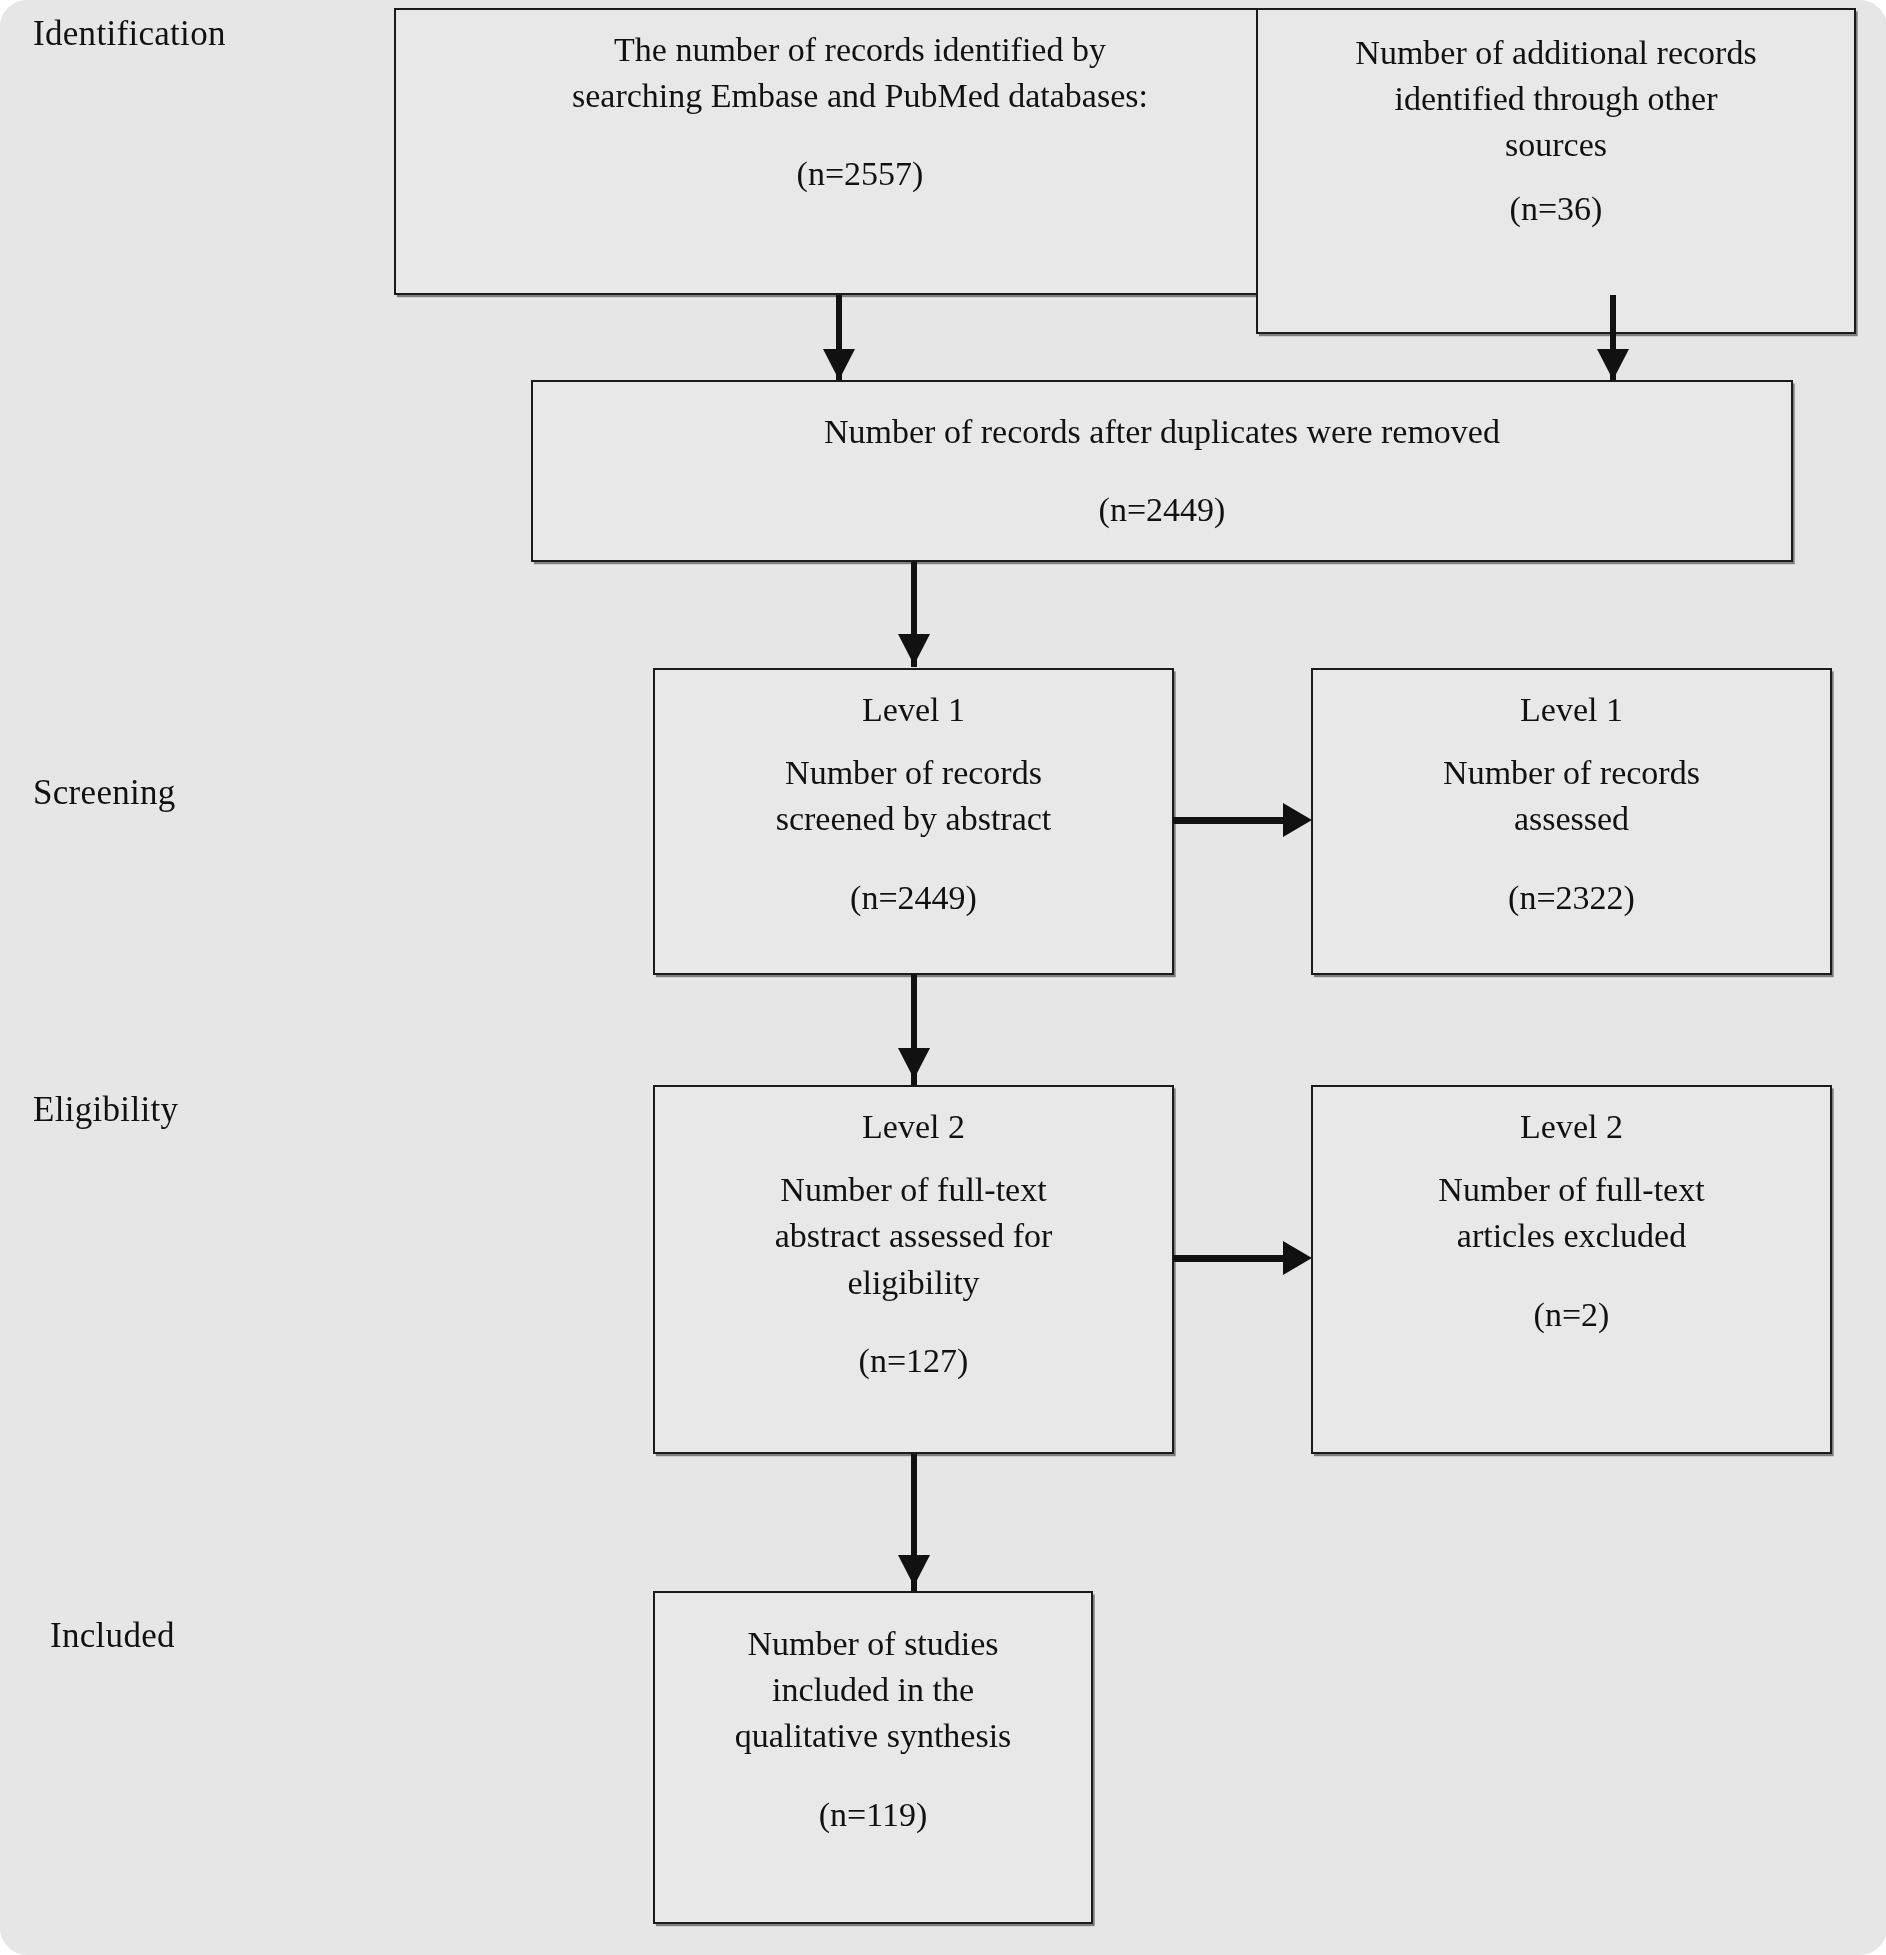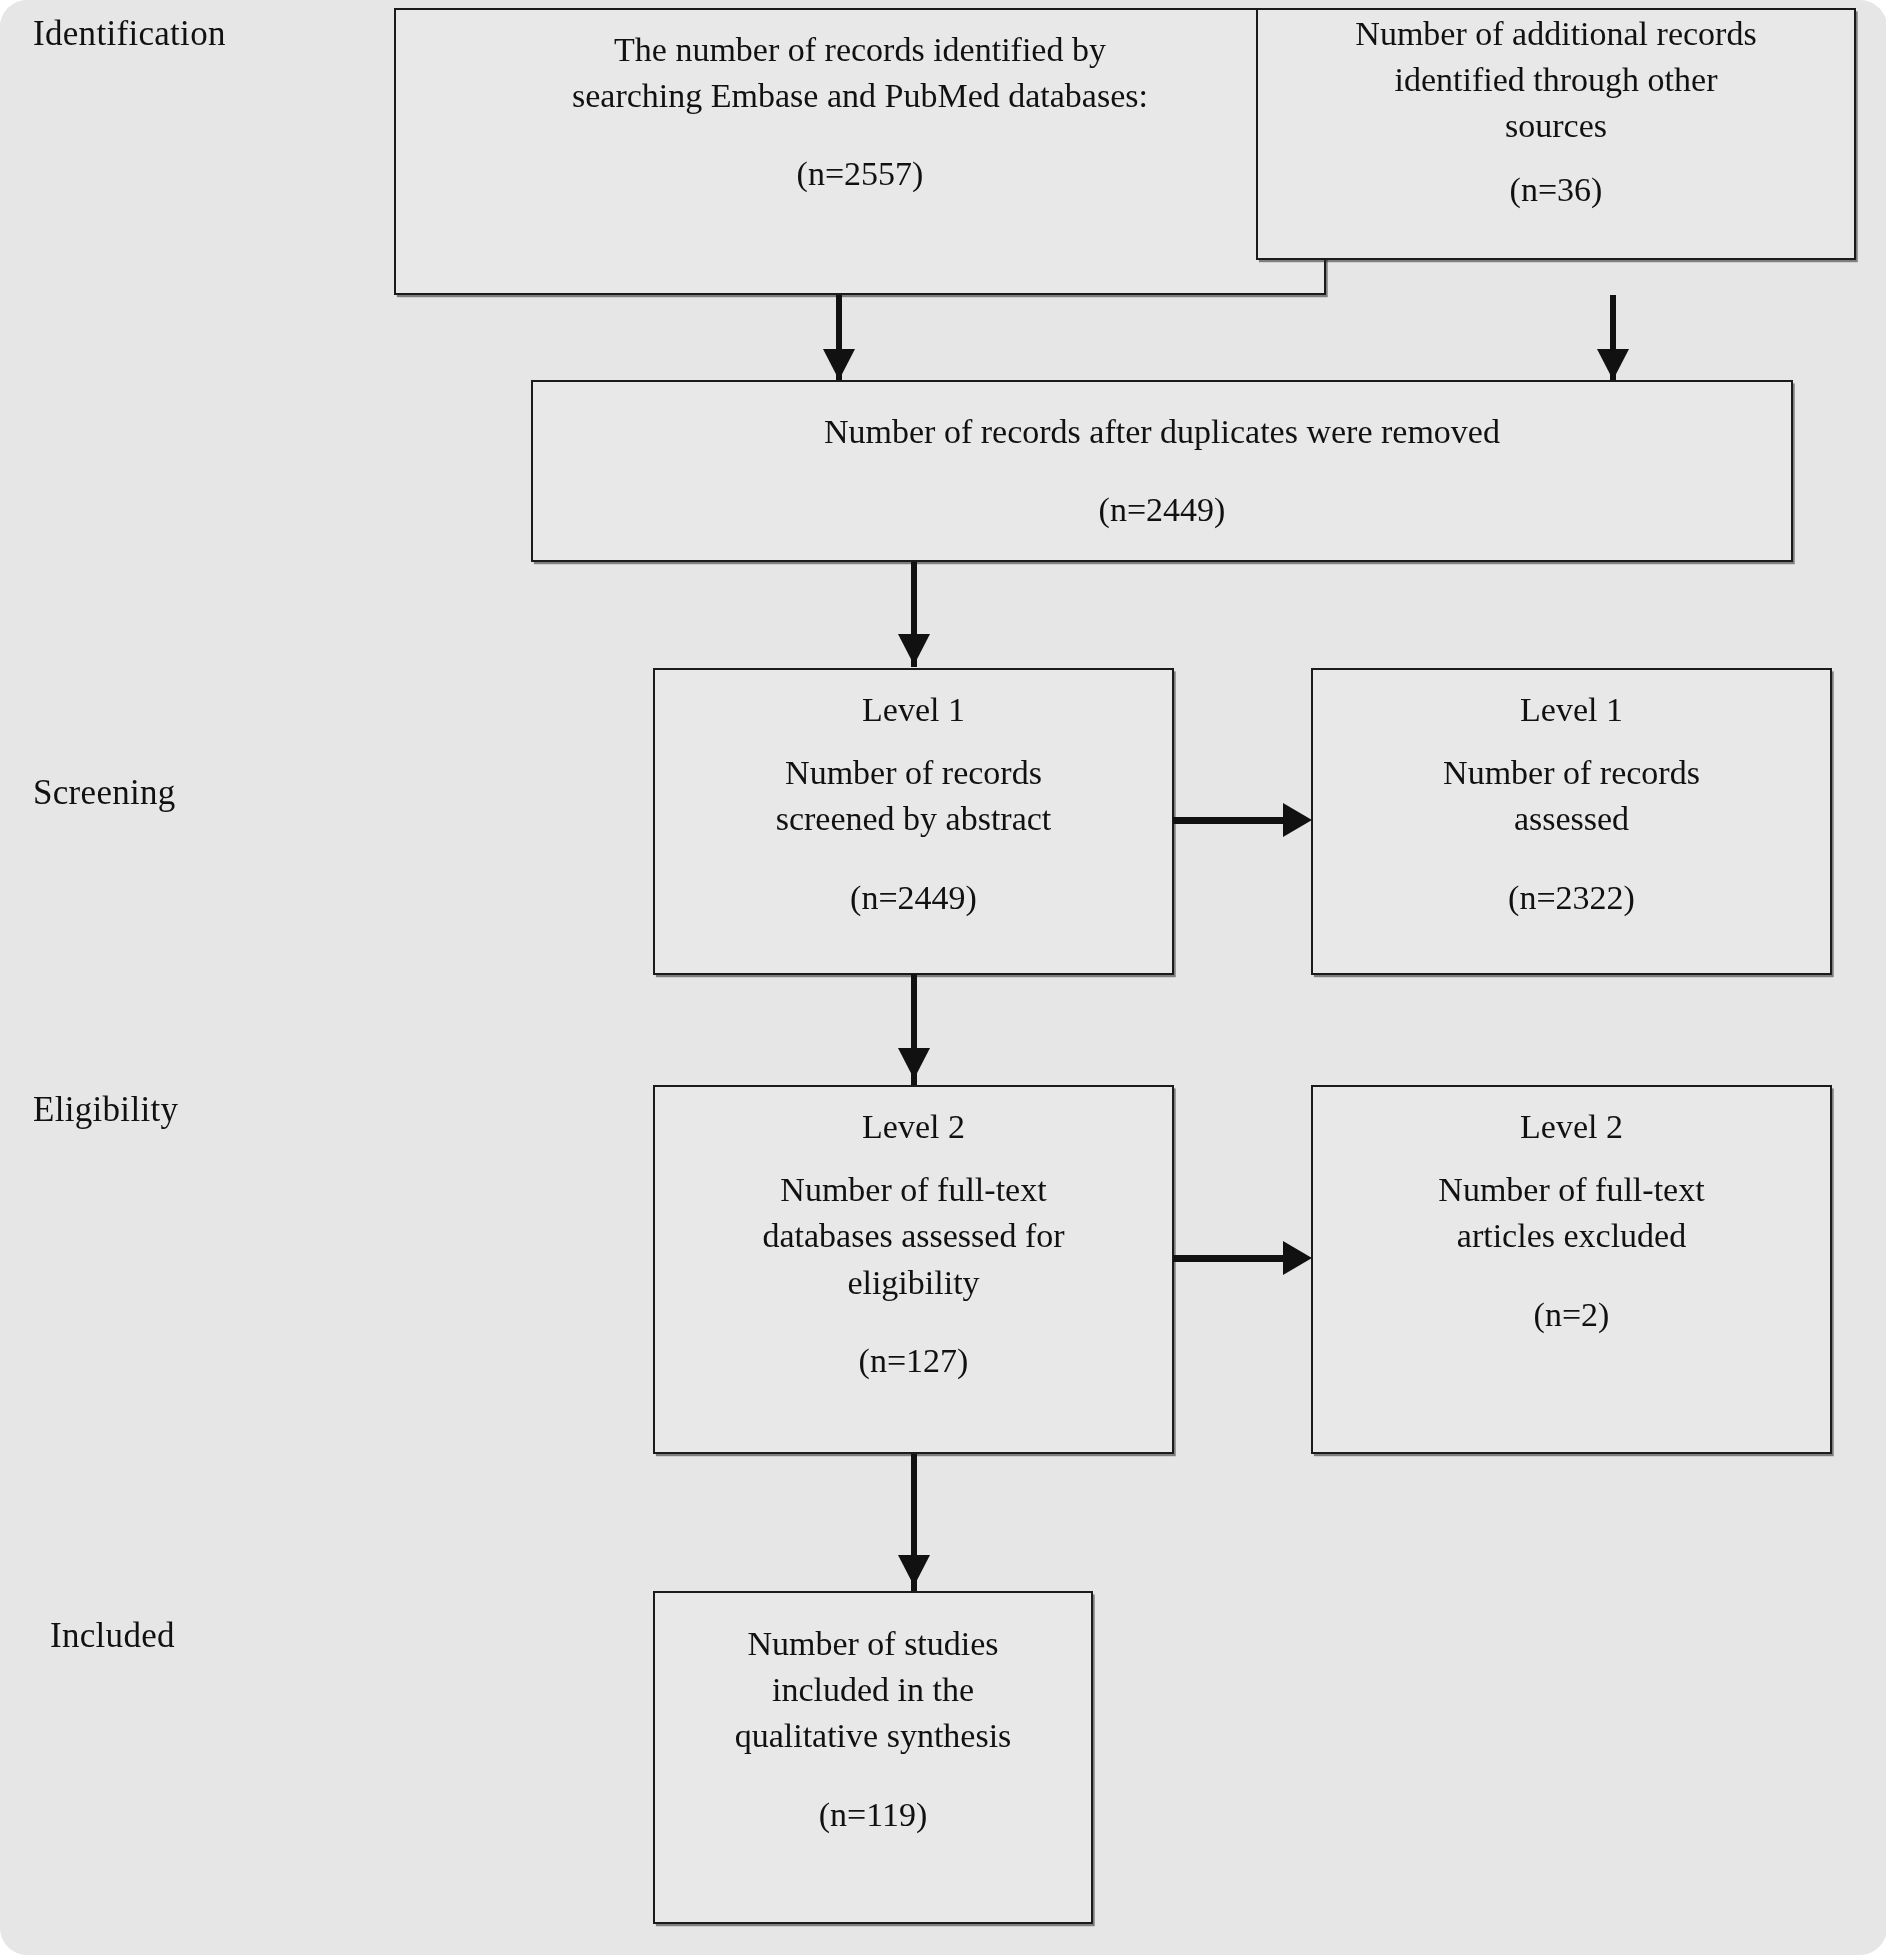--- a/index.html
+++ b/index.html
@@ -100,21 +100,21 @@
 
   <div class="stage-label" style="left:50px; top:1618px;">Included</div>
 
   <div class="box" style="left:394px; top:8px; width:932px; height:287px; padding-top:17px;">
     <div class="line">The number of records identified by</div>
     <div class="line">searching Embase and PubMed databases:</div>
     <div class="gap-md"></div>
     <div class="line">(n=2557)</div>
   </div>
 
-  <div class="box" style="left:1256px; top:8px; width:600px; height:252px; padding-top:1px;">
+  <div class="box" style="left:1256px; top:8px; width:600px; height:326px; padding-top:20px;">
     <div class="line">Number of additional records</div>
     <div class="line">identified through other</div>
     <div class="line">sources</div>
     <div class="gap-sm"></div>
     <div class="line">(n=36)</div>
   </div>
 
   <div class="vline" style="left:836px; top:295px; height:88px;"></div>
   <div class="arrow-down" style="left:823px; top:349px;"></div>
 
@@ -151,21 +151,21 @@
     <div class="line">(n=2322)</div>
   </div>
 
   <div class="vline" style="left:911px; top:974px; height:111px;"></div>
   <div class="arrow-down" style="left:898px; top:1048px;"></div>
 
   <div class="box" style="left:653px; top:1085px; width:521px; height:369px; padding-top:17px;">
     <div class="line">Level 2</div>
     <div class="gap-sm"></div>
     <div class="line">Number of full-text</div>
-    <div class="line">databases assessed for</div>
+    <div class="line">abstract assessed for</div>
     <div class="line">eligibility</div>
     <div class="gap-md"></div>
     <div class="line">(n=127)</div>
   </div>
 
   <div class="hline" style="left:1173px; top:1255px; width:124px;"></div>
   <div class="arrow-right" style="left:1283px; top:1241px;"></div>
 
   <div class="box" style="left:1311px; top:1085px; width:521px; height:369px; padding-top:17px;">
     <div class="line">Level 2</div>

